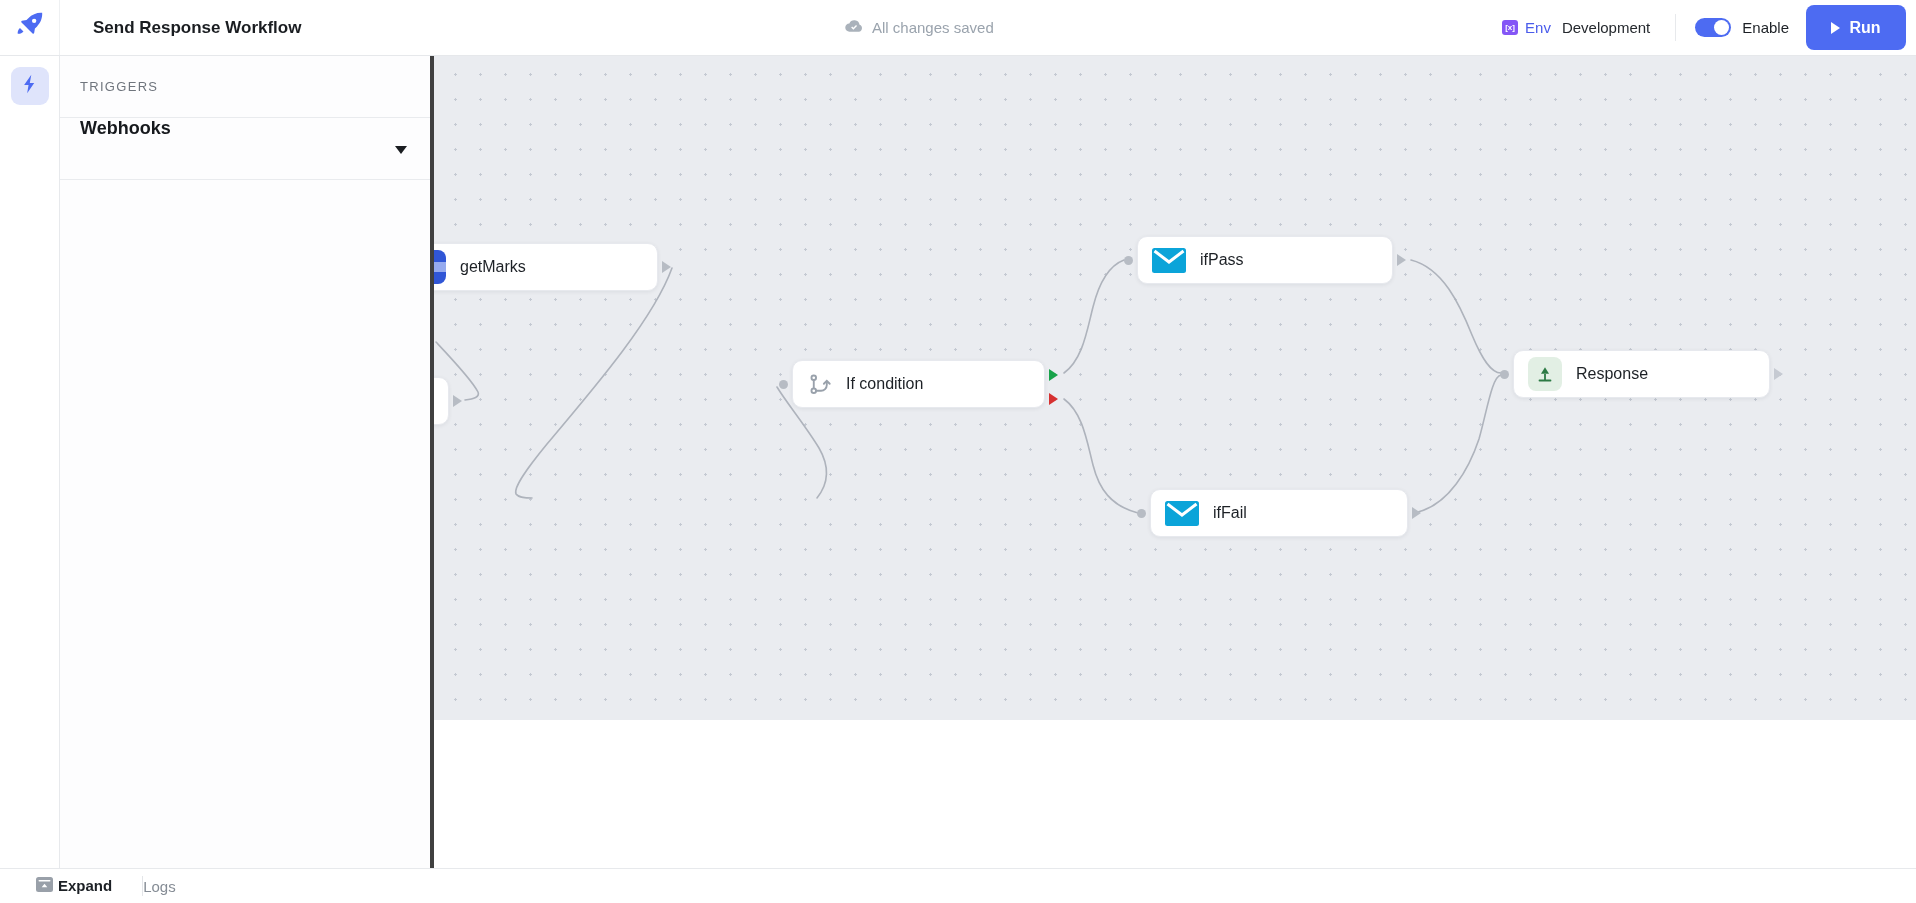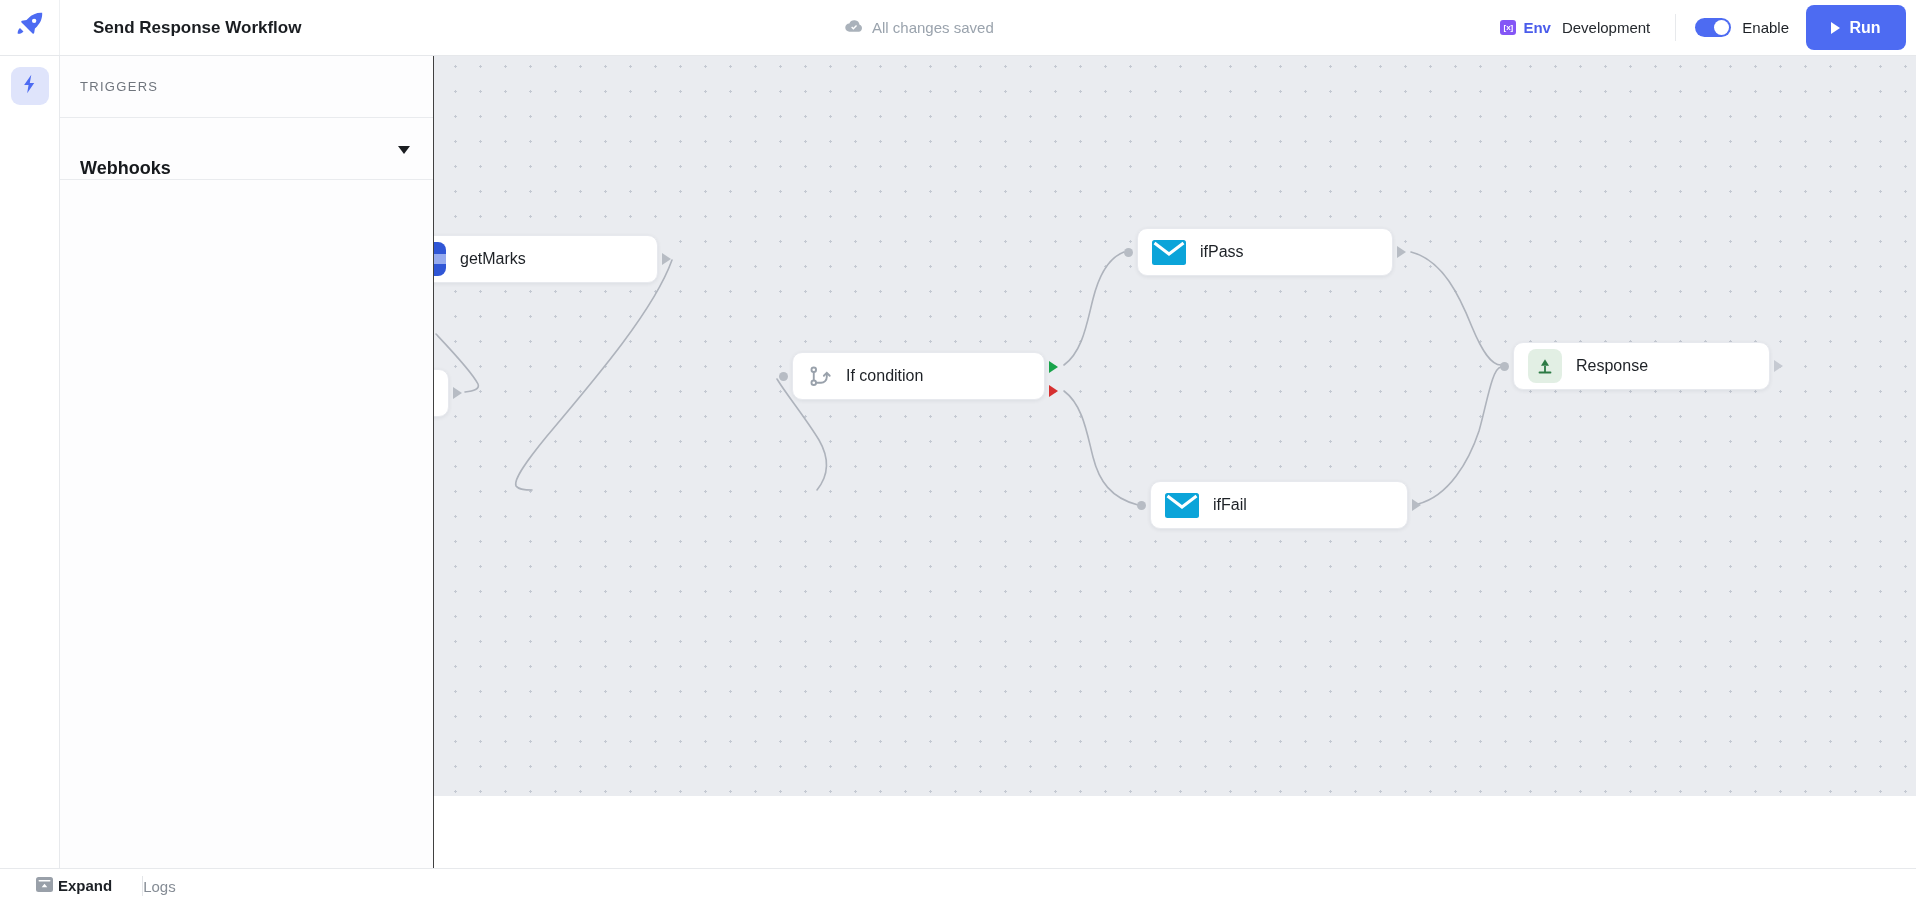--- a/index.html
+++ b/index.html
@@ -6,41 +6,41 @@
   html,body { width:1916px; height:903px; font-family:"Liberation Sans", sans-serif; background:#fff; overflow:hidden; }
   .app { position:relative; width:1916px; height:903px; }
 
   
   .topbar { position:absolute; left:0; top:0; width:1916px; height:56px; background:#fff; border-bottom:1px solid #e6e8eb; z-index:30; }
   .logo-box { position:absolute; left:0; top:0; width:60px; height:55px; display:flex; align-items:center; justify-content:center; border-right:1px solid #eef0f2; }
   .wf-title { position:absolute; left:93px; top:0; height:55px; display:flex; align-items:center; font-size:17px; font-weight:600; color:#1a1d21; }
   .save-status { position:absolute; left:845px; top:0; height:55px; display:flex; align-items:center; gap:9px; color:#9aa3ad; font-size:15px; }
   .topbar-right { position:absolute; right:10px; top:0; height:55px; display:flex; align-items:center; }
   .env-badge { width:16px; height:15px; background:#8456f6; border-radius:3px; color:#fff; font-size:8px; font-weight:700; display:flex; align-items:center; justify-content:center; }
-  .env-label { margin-left:7px; font-size:15px; font-weight:700; color:#4a5ceb; }
+  .env-label { margin-left:7px; font-size:15px; font-weight:400; color:#4a5ceb; }
   .env-value { margin-left:11px; font-size:15px; font-weight:500; color:#25292e; }
   .tb-divider { margin-left:25px; width:1px; height:27px; background:#e7e9ec; }
   .toggle { margin-left:19px; position:relative; width:36px; height:19px; border-radius:10px; background:#4d6bf2; cursor:pointer; }
   .toggle .knob { position:absolute; right:2px; top:2px; width:15px; height:15px; border-radius:50%; background:#fff; }
   .enable-label { margin-left:11px; font-size:15px; font-weight:500; color:#1c2025; }
   .run-btn { margin-left:17px; width:100px; height:45px; border:none; border-radius:8px; background:#4d6bf2; color:#fff; font-family:inherit; font-size:16px; font-weight:700; display:flex; align-items:center; justify-content:center; gap:9px; cursor:pointer; }
   .play-tri { width:0; height:0; border-top:6px solid transparent; border-bottom:6px solid transparent; border-left:9px solid #fff; }
 
   
   .rail { position:absolute; left:0; top:56px; width:60px; height:812px; background:#fff; border-right:1px solid #e7e9ec; z-index:20; }
   .rail-btn { position:absolute; left:11px; top:11px; width:38px; height:38px; border-radius:9px; background:#dfe4fb; display:flex; align-items:center; justify-content:center; cursor:pointer; }
 
   
-  .sidebar { position:absolute; left:60px; top:56px; width:374px; height:812px; background:#fdfdfe; border-right:1px solid #404040; z-index:20; }
+  .sidebar { position:absolute; left:60px; top:56px; width:374px; height:812px; background:#fdfdfe; border-right:4px solid #404040; z-index:20; }
   .sb-header { height:62px; display:flex; align-items:center; padding-left:20px; font-size:13px; font-weight:500; letter-spacing:1.3px; color:#6f757d; border-bottom:1px solid #e9ebee; }
-  .sb-row { position:relative; height:62px; display:flex; align-items:flex-end; padding-left:20px; font-size:18px; font-weight:600; color:#16191d; border-bottom:1px solid #e9ebee; cursor:pointer; }
+  .sb-row { position:relative; height:62px; display:flex; align-items:flex-start; padding-left:20px; font-size:18px; font-weight:600; color:#16191d; border-bottom:1px solid #e9ebee; cursor:pointer; }
   .caret-down { position:absolute; right:23px; top:50%; margin-top:-3px; width:0; height:0; border-left:6px solid transparent; border-right:6px solid transparent; border-top:8px solid #1a1d21; }
 
   
-  .canvas { position:absolute; left:434px; top:48px; width:1482px; height:748px; overflow:hidden; background-color:#eaecf0; background-image:radial-gradient(#c4c9d2 1.2px, transparent 1.3px); background-size:25px 25px; background-position:9px 6px;padding-left:45px; }
+  .canvas { position:absolute; left:434px; top:56px; width:1482px; height:664px; overflow:hidden; background-color:#eaecf0; background-image:radial-gradient(#c4c9d2 1.2px, transparent 1.3px); background-size:25px 25px; background-position:9px 6px;padding-left:45px; }
   .edges { position:absolute; left:0; top:0; }
   .edges path { fill:none; stroke:#aeb3bc; stroke-width:1.6; stroke-linecap:round; }
 
   .node { position:absolute; height:48px; background:#fff; border:1px solid #e7e9ee; border-radius:10px; box-shadow:0 1px 4px rgba(16,24,40,.07); display:flex; align-items:center; padding:0 14px; gap:14px; cursor:pointer; }
   .node-label { font-size:16px; font-weight:500; color:#1d2126; white-space:nowrap; }
   .in-dot { position:absolute; left:-14px; top:50%; margin-top:-4.5px; width:9px; height:9px; border-radius:50%; background:#b7bcc4; }
   .out-arrow { position:absolute; right:-14px; top:50%; margin-top:-6px; width:0; height:0; border-top:6px solid transparent; border-bottom:6px solid transparent; border-left:9px solid #b7bcc4; }
   .out-arrow.faint { border-left-color:#c6cad2; }
   .out-arrow.green { border-left-color:#18a34a; top:8px; margin-top:0; }
   .out-arrow.red { border-left-color:#d63030; top:32px; margin-top:0; }

